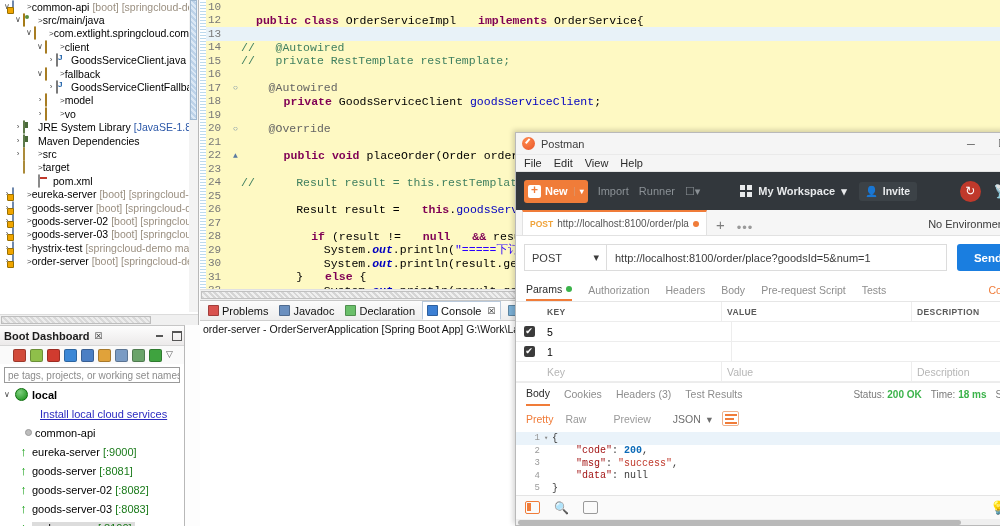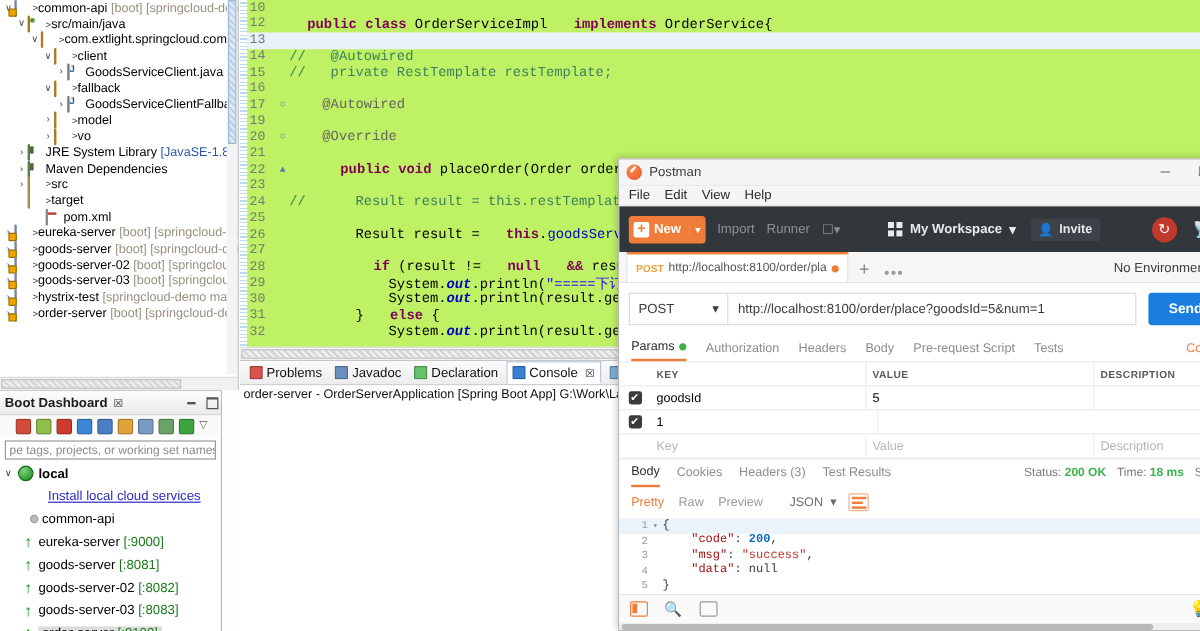--- a/index.html
+++ b/index.html
@@ -68,21 +68,21 @@
   .bd-row.sel .bd-label { background: #dcdcdc; padding: 0 3px; }
   .bd-twisty { width: 11px; flex: 0 0 11px; color: #444; font-size: 8px; }
   .bd-arrow-up { width: 11px; flex: 0 0 11px; color: #0a9b0a; font-size: 13px; font-weight: bold; line-height: 13px; text-align:center;}
   .bd-globe { width: 13px; height: 13px; border-radius: 50%; background: radial-gradient(circle at 35% 30%, #7ed07e, #138a13); border: 1px solid #0c6e0c; flex: 0 0 13px; }
   .bd-greydot { width: 7px; height: 7px; border-radius: 50%; background: #bdbdbd; border: 1px solid #9a9a9a; flex: 0 0 7px; margin-left: 3px; margin-right: 3px;}
   .bd-link { color: #2b2bc0; text-decoration: underline; }
   .bd-port { color: #1a7a1a; }
   .bd-bold { font-weight: bold; }
 
   
-  #editor { position: absolute; left: 200px; top: 0; right: 0; height: 300px; background: #bef264; overflow: hidden;}
+  #editor { position: absolute; left: 200px; top: 0; right: 0; height: 300px; background: #fef9c3; overflow: hidden;}
   .ed-line { height: 13.5px; display: flex; align-items: center; white-space: pre; font-family: "Liberation Mono", monospace; font-size: 11.5px;}
   .ed-line.hl { background: #e8f2f8; }
   .lnum { width: 26px; flex: 0 0 26px; text-align: left; color: #787878; font-family: "Liberation Mono", monospace; font-size: 11px; padding-left: 2px;}
   .fold { width: 7px; flex: 0 0 7px; font-size: 8px; color: #5a7aa0; text-align:center;}
   .code { padding-left: 2px; }
   .kw { color: #7f0055; font-weight: bold; margin-left: 15px; }
   .anno { color: #646464; }
   .cmt { color: #3f7f5f; }
   .str { color: #2a00ff; }
   .fld { color: #0000c0; }
@@ -392,20 +392,21 @@
     <div id="editor">
       <div id="ed-marks"></div>
       <div id="ed-code" style="padding-left:6px">
           <div class="ed-line"><span class="lnum">10</span><span class="fold"></span><span class="code"></span></div>
           <div class="ed-line"><span class="lnum">12</span><span class="fold"></span><span class="code"><span class="kw">public class </span><span class="plain">OrderServiceImpl </span><span class="kw">implements </span><span class="plain">OrderService{</span></span></div>
           <div class="ed-line hl"><span class="lnum">13</span><span class="fold"></span><span class="code"></span></div>
           <div class="ed-line"><span class="lnum">14</span><span class="fold"></span><span class="code"><span class="cmt">//   @Autowired</span></span></div>
           <div class="ed-line"><span class="lnum">15</span><span class="fold"></span><span class="code"><span class="cmt">//   private RestTemplate restTemplate;</span></span></div>
           <div class="ed-line"><span class="lnum">16</span><span class="fold"></span><span class="code"></span></div>
           <div class="ed-line"><span class="lnum">17</span><span class="fold">○</span><span class="code"><span class="anno">    @Autowired</span></span></div>
+          <div class="ed-line"><span class="lnum">18</span><span class="fold"></span><span class="code"><span class="kw">    private </span><span class="plain">GoodsServiceClient </span><span class="fld">goodsServiceClient</span><span class="plain">;</span></span></div>
           <div class="ed-line"><span class="lnum">19</span><span class="fold"></span><span class="code"></span></div>
           <div class="ed-line"><span class="lnum">20</span><span class="fold">○</span><span class="code"><span class="anno">    @Override</span></span></div>
           <div class="ed-line"><span class="lnum">21</span><span class="fold"></span><span class="code"></span></div>
           <div class="ed-line"><span class="lnum">22</span><span class="fold">▲</span><span class="code"><span class="kw">    public void </span><span class="plain">placeOrder(Order order) </span><span class="kw">throws </span><span class="plain">E</span></span></div>
           <div class="ed-line"><span class="lnum">23</span><span class="fold"></span><span class="code"></span></div>
           <div class="ed-line"><span class="lnum">24</span><span class="fold"></span><span class="code"><span class="cmt">//      Result result = this.restTemplate.getFor</span></span></div>
           <div class="ed-line"><span class="lnum">25</span><span class="fold"></span><span class="code"></span></div>
           <div class="ed-line"><span class="lnum">26</span><span class="fold"></span><span class="code"><span class="plain">        Result result = </span><span class="kw">this</span><span class="plain">.</span><span class="fld">goodsServiceClient</span><span class="plain">.</span></span></div>
           <div class="ed-line"><span class="lnum">27</span><span class="fold"></span><span class="code"></span></div>
           <div class="ed-line"><span class="lnum">28</span><span class="fold"></span><span class="code"><span class="kw">        if </span><span class="plain">(result != </span><span class="kw">null </span><span class="kw">&amp;&amp; </span><span class="plain">result.getCode() =</span></span></div>
@@ -546,21 +547,20 @@
         <div class="pm-trow head">
           <span class="pm-cb"></span>
           <span class="pm-ckey">KEY</span>
           <span class="pm-cval">VALUE</span>
           <span class="pm-cdesc">DESCRIPTION</span>
         </div>
         <div class="pm-trow">
           <span class="pm-cb">
             <span class="box">✔</span>
           </span>
-          <span class="pm-ckey">goodsId</span>
           <span class="pm-cval">5</span>
           <span class="pm-cdesc"></span>
         </div>
         <div class="pm-trow">
           <span class="pm-cb">
             <span class="box">✔</span>
           </span>
           <span class="pm-cval">1</span>
           <span class="pm-cdesc"></span>
         </div>
@@ -584,21 +584,21 @@
         </span>
         <span>
           <span>Time:</span>
           <span class="metaval">18 ms</span>
         </span>
         <span>Size</span>
       </span>
     </div>
 
     <div id="pm-fmt">
-      <span id="pm-fmt-opts"><span class="act" style="margin-right: 12px;">Pretty</span><span style="margin-right: 12px;">Raw</span><span style="margin-right: 12px;">Preview</span></span>
+      <span id="pm-fmt-opts"><span class="act" style="margin-right: 12px;">Pretty</span><span style="margin-right: 27px;">Raw</span><span style="margin-right: 12px;">Preview</span></span>
       <span id="pm-jsonsel">
         <span>JSON</span>
         <span>▾</span>
       </span>
       <span id="pm-wrapbtn">
           <i style="top:2px;width:12px"></i>
           <i style="top:6px;width:9px"></i>
           <i style="top:10px;width:12px"></i>
         </span>
     </div>

